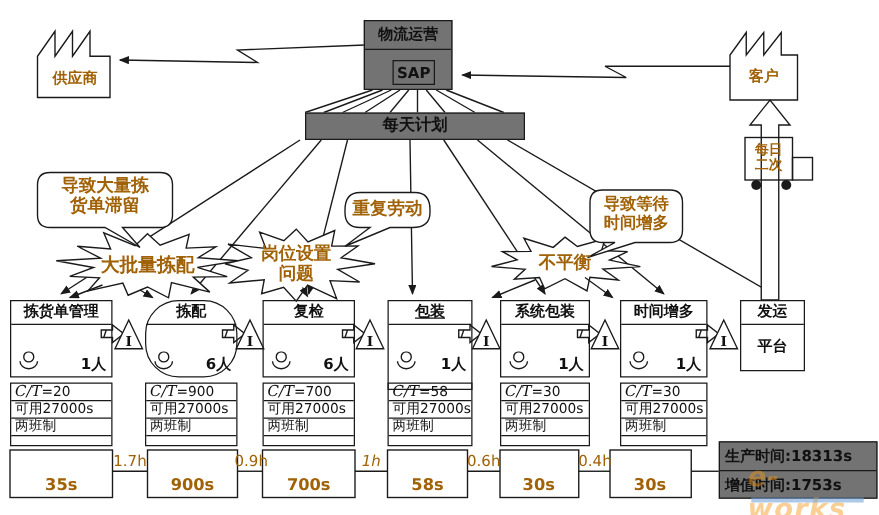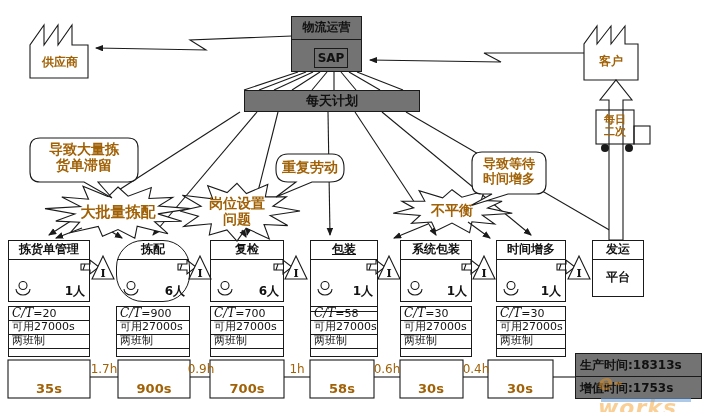--- a/index.html
+++ b/index.html
@@ -266,21 +266,21 @@
   </div>
 
   <div class="t c b" style="left:24px;top:382px;width:50px;font-size:13px;text-align:center;">35s</div>
   <div class="t c b" style="left:129px;top:382px;width:50px;font-size:13px;">900s</div>
   <div class="t c b" style="left:222px;top:382px;width:50px;font-size:13px;">700s</div>
   <div class="t c b" style="left:317px;top:382px;width:50px;font-size:13px;">58s</div>
   <div class="t c b" style="left:406px;top:382px;width:50px;font-size:13px;">30s</div>
   <div class="t c b" style="left:495px;top:382px;width:50px;font-size:13px;">30s</div>
   <div class="t c" style="left:84px;top:363px;width:40px;font-size:12px;text-align:center;">1.7h</div>
   <div class="t c" style="left:181px;top:363px;width:40px;font-size:12px;">0.9h</div>
-  <div class="t c" style="left:277px;top:363px;width:40px;font-size:12px;">1h</div>
+  <div class="t c" style="left:277px;top:363px;width:40px;font-size:12px;font-style:italic;">1h</div>
   <div class="t c" style="left:367px;top:363px;width:40px;font-size:12px;">0.6h</div>
   <div class="t c" style="left:456px;top:363px;width:40px;font-size:12px;">0.4h</div>
 
   <div class="box wbg" style="left:575px;top:353px;width:127px;height:46px;">
     <div class="sum-row" style="border-bottom:1.1px solid #1a1a1a;">生产时间:18313s</div>
     <div class="sum-row">增值时间:1753s</div>
   </div>
 
   <div id="watermark">e-works</div>
   <div id="wm-bar"></div>

